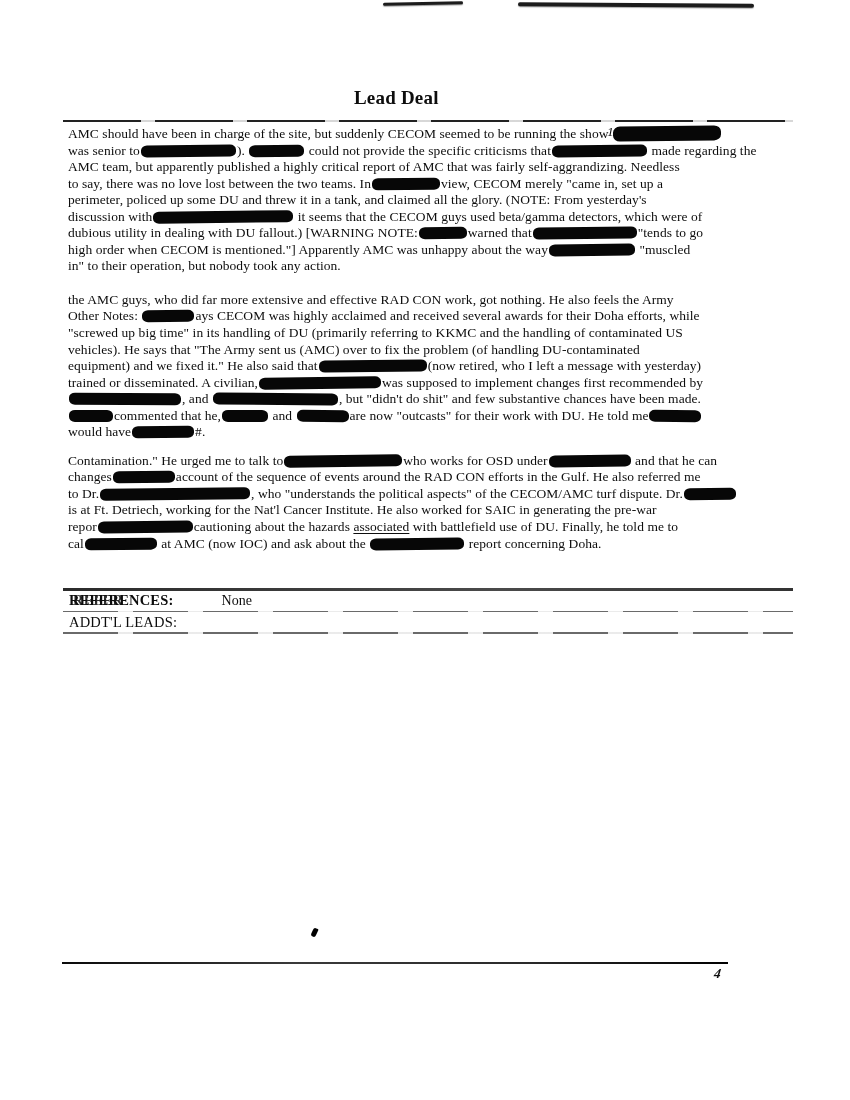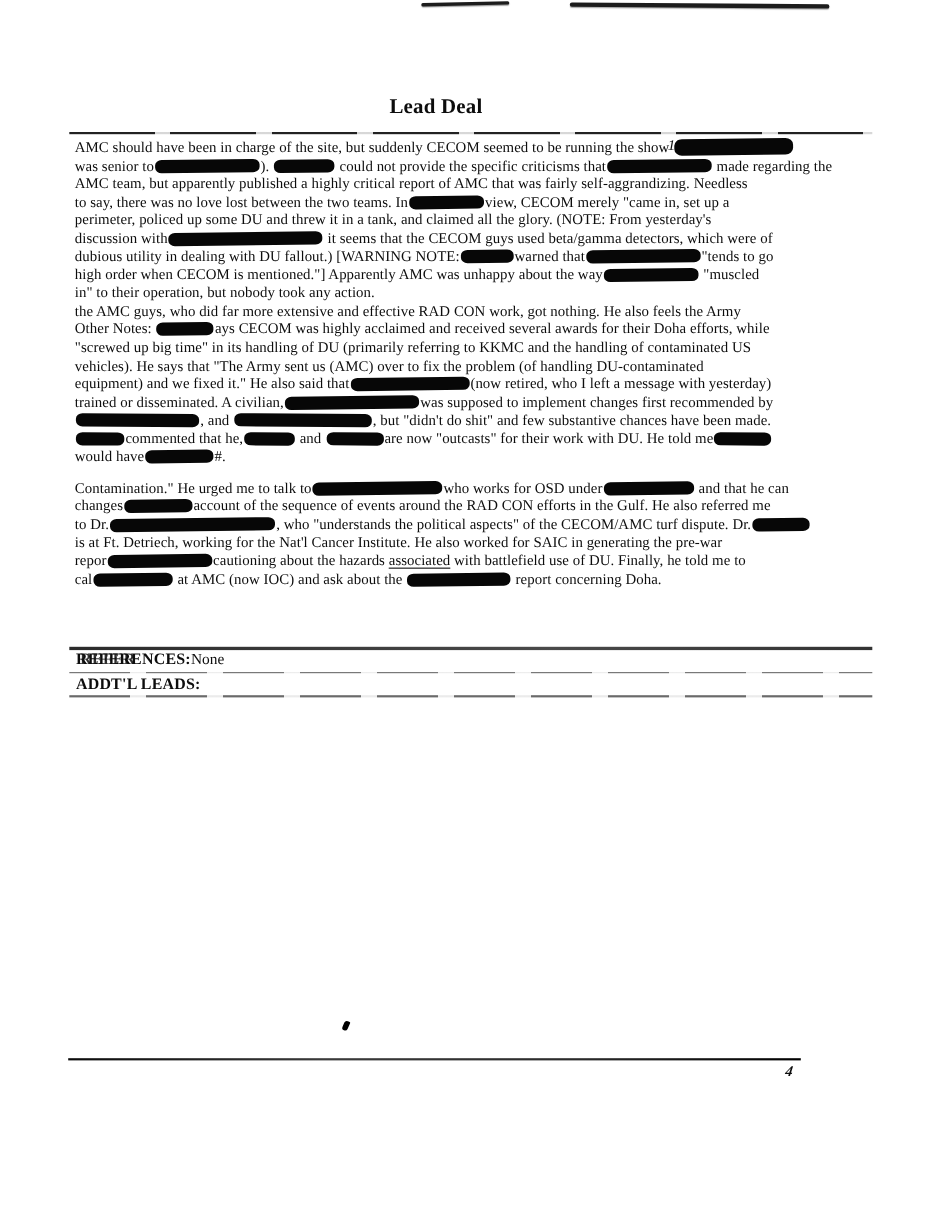--- a/index.html
+++ b/index.html
@@ -28,43 +28,43 @@
   }
 
   .rule-top{
     position:absolute;left:63px;top:120px;width:730px;height:2px;
     background:repeating-linear-gradient(90deg,#222 0 78px,rgba(34,34,34,.18) 78px 92px);
   }
 
   
   .doc-body{position:absolute;left:68px;top:126px;width:724px;font-size:13.5px;}
   .para{margin:0;}
-  .para:nth-child(1){}
+  .para:nth-child(1){margin-bottom:17px;}
   .para:nth-child(2){margin-bottom:12px;}
   .line{height:16.55px;white-space:nowrap;line-height:16.55px;}
   .run{letter-spacing:.05px;}
   .run.u{text-decoration:underline;text-underline-offset:2px;}
   .redact{
     display:inline-block;height:12px;background:#070707;
     border-radius:6px/5px;vertical-align:-2px;margin:0 1px;
   }
   .line .redact:nth-of-type(even){transform:rotate(-.7deg);}
   .line .redact:nth-of-type(odd){transform:rotate(.4deg);}
   .redact.indent{margin-left:-13px;}
   .redact.tall{height:15px;vertical-align:-3px;border-radius:7px/6px;}
 
   
   .refs{position:absolute;left:63px;top:588px;width:730px;}
   .rule-solid{height:2.5px;background:linear-gradient(90deg,#2b2b2b,#4a4a4a 60%,#333);}
   .rule-dashed{height:1.6px;background:repeating-linear-gradient(90deg,#6a6a6a 0 55px,rgba(120,120,120,.15) 55px 70px);}
   .ref-row{height:20px;padding-left:6px;display:flex;align-items:center;}
   .ref-label-wrap{position:relative;display:inline-block;font-weight:bold;font-size:14.5px;letter-spacing:.2px;}
   .ref-ghost{position:absolute;left:4px;top:0;font-weight:bold;opacity:.85;}
-  .ref-value{font-size:14px;}
-  .leads-row{height:20px;padding-left:6px;display:flex;align-items:center;font-weight:bold;font-size:14.5px;letter-spacing:.2px;}
+  .ref-value{margin-left:48px;font-size:14px;}
+  .leads-row{height:20px;padding-left:6px;display:flex;align-items:center;font-weight:normal;font-size:14.5px;letter-spacing:.2px;}
 
   
   .ink-speck{position:absolute;left:312px;top:928px;width:5px;height:9px;background:#000;border-radius:3px 1px 3px 3px;transform:rotate(24deg);}
   .rule-bottom{position:absolute;left:62px;top:962px;width:666px;height:2.4px;
     background:linear-gradient(90deg,#0a0a0a 0%,#3a3a3a 35%,#2a2a2a 70%,#000 100%);}
   .page-num{position:absolute;left:714px;top:966px;font-size:13.5px;font-style:italic;font-weight:bold;transform:skewX(-8deg);}
 </style>
 </head>
 <body>
 

